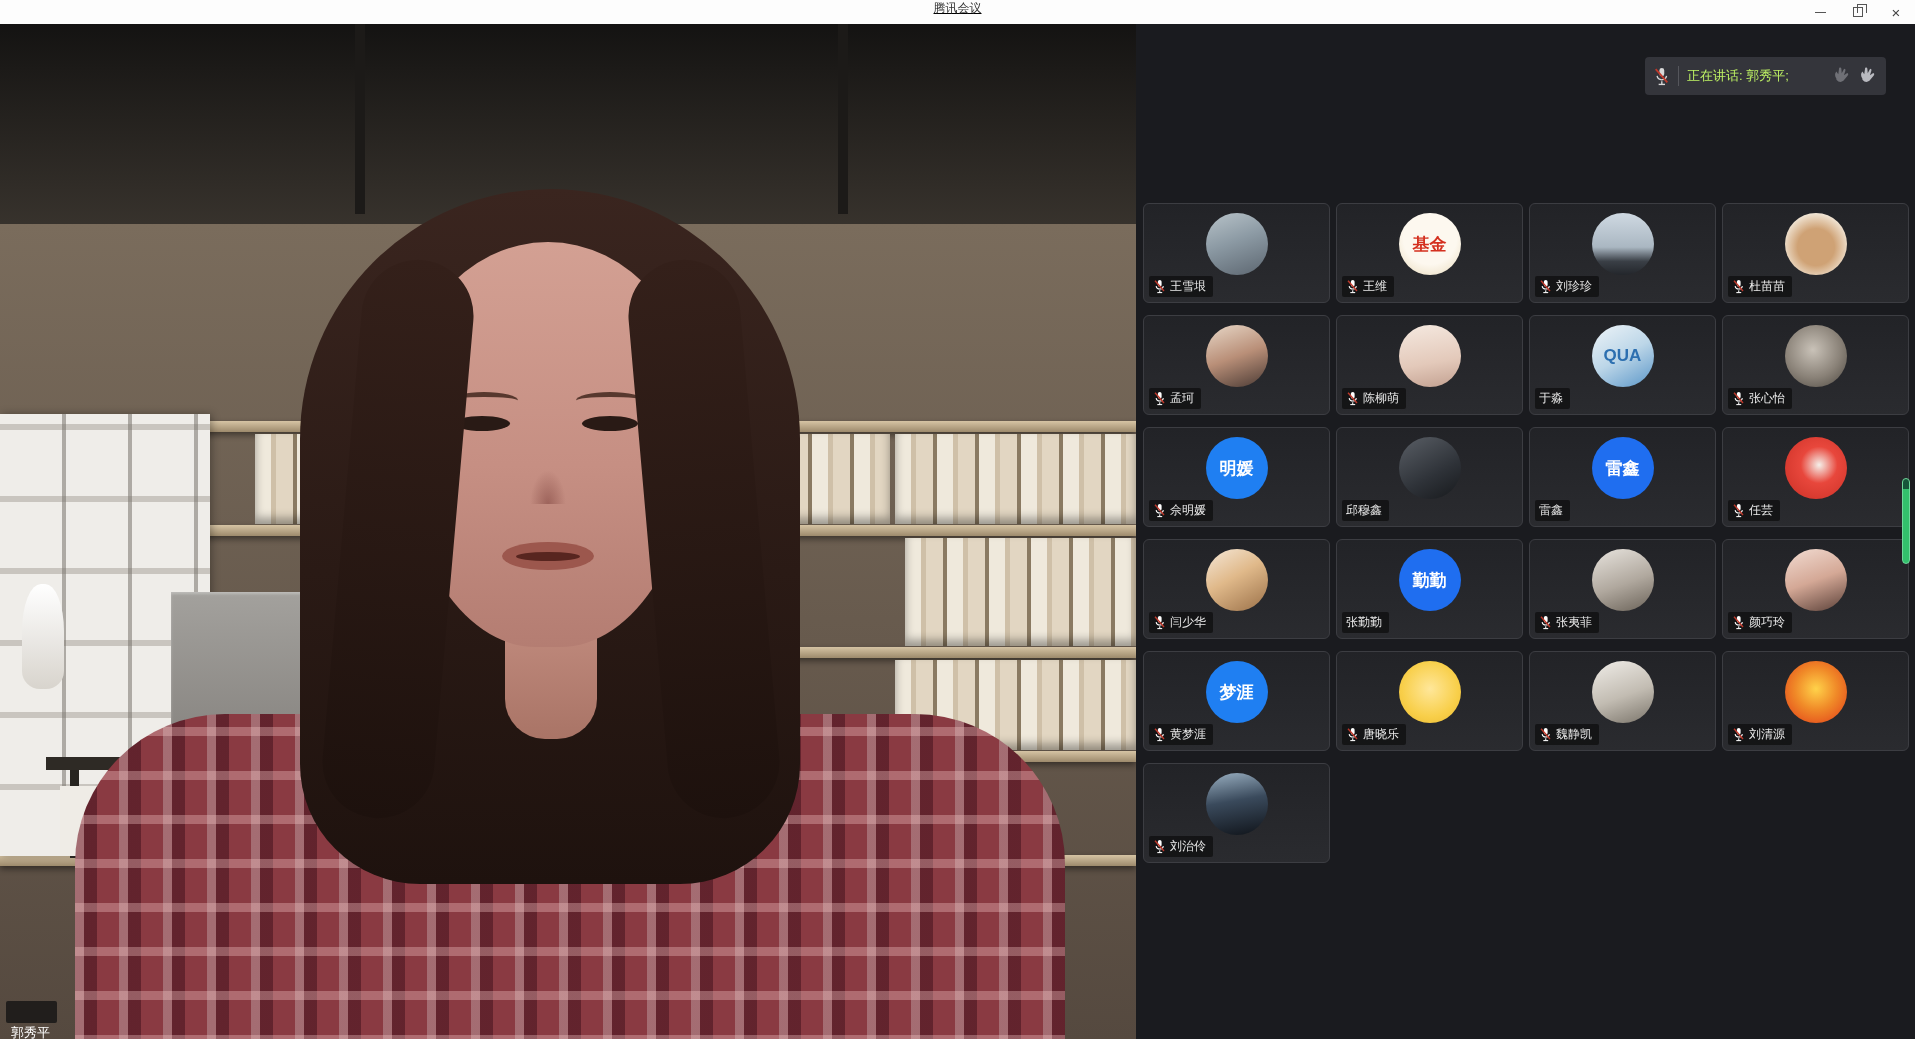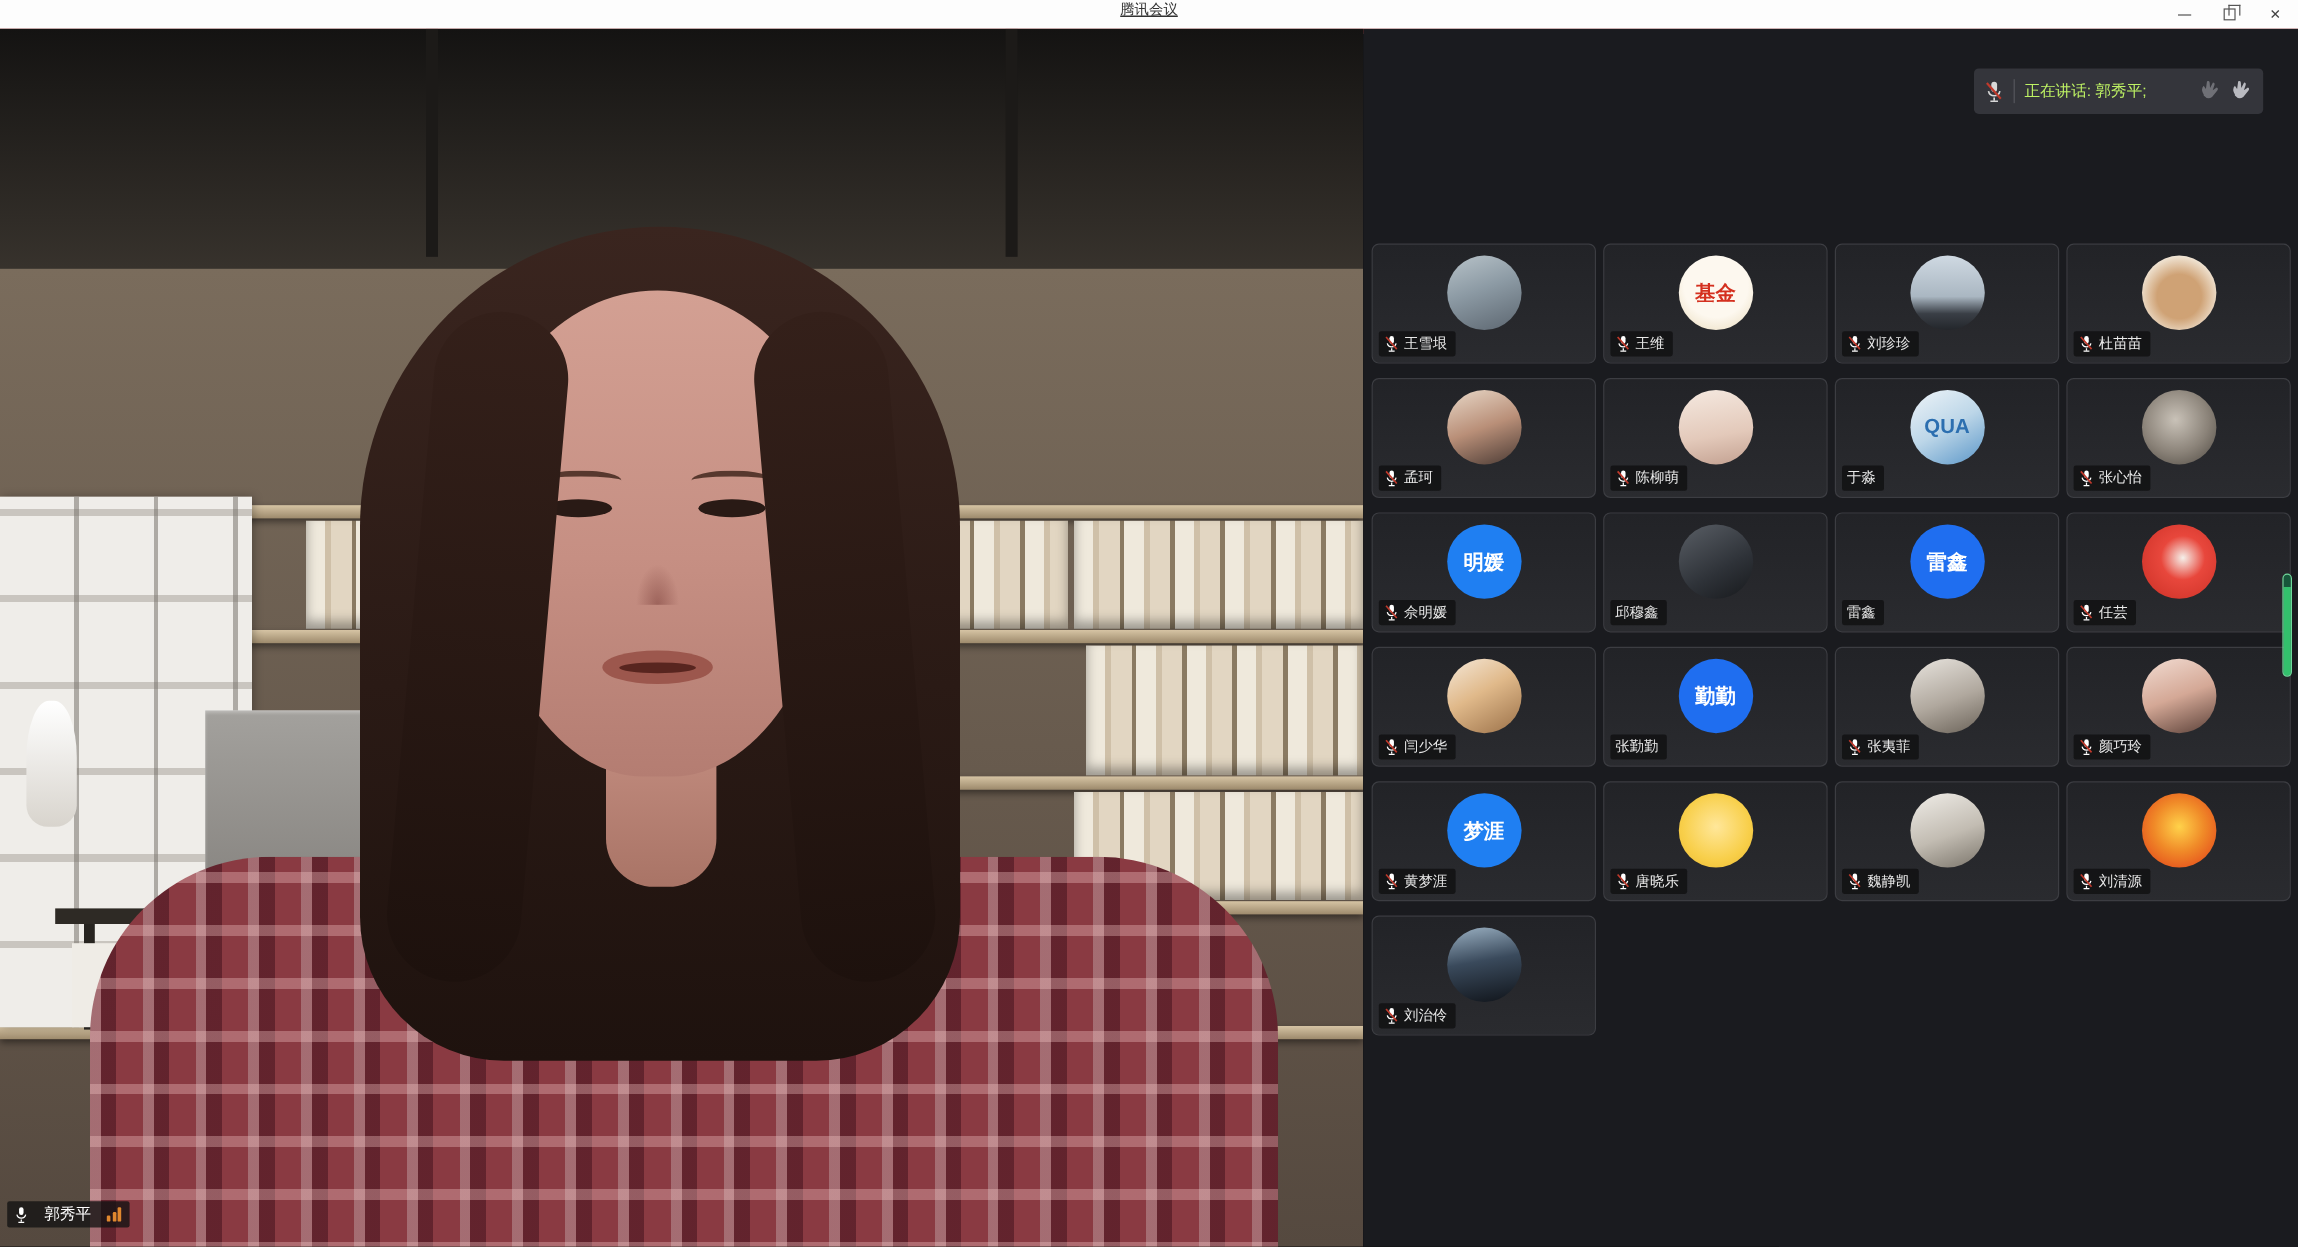--- a/index.html
+++ b/index.html
@@ -56,22 +56,22 @@
         background:linear-gradient(180deg,#d3a093 0%,#c68f83 55%,#b47d72 100%);
         border-radius:50% 50% 46% 46% / 44% 44% 56% 56%;}
   .brow{position:absolute;top:150px;width:68px;height:12px;border-top:5px solid #57382e;border-radius:50%;}
   .eye{position:absolute;top:174px;width:56px;height:15px;background:#291a15;border-radius:50%;}
   .nose{position:absolute;top:228px;left:132px;width:36px;height:34px;
         background:radial-gradient(ellipse at 50% 100%,rgba(120,60,55,.5),transparent 70%);}
   .mouth{position:absolute;top:300px;left:104px;width:92px;height:28px;background:#9c574d;border-radius:50%;}
   .mouth::after{content:'';position:absolute;left:14px;top:10px;width:64px;height:9px;background:#58251f;border-radius:50%;}
   .lock{position:absolute;width:112px;height:560px;background:linear-gradient(180deg,#34201a,#1d110d);z-index:8;border-radius:60px;}
 
-  .speaker-label{position:absolute;left:6px;bottom:16px;height:22px;z-index:9;display:flex;align-items:center;gap:13px;
-                 background:rgba(18,18,18,.78);border-radius:2px;padding:0 7px 0 5px;}
+  .speaker-label{position:absolute;left:6px;bottom:16px;height:22px;z-index:9;display:flex;align-items:center;gap:23px;
+                 background:rgba(18,18,18,.78);border-radius:2px;padding:0 7px 0 5px;flex-direction:column;}
   .speaker-label .nm{color:#fff;font-size:13px;}
   .sig{display:flex;align-items:flex-end;gap:1.5px;height:12px;}
   .sig span{width:3px;background:#e0872e;display:block;border-radius:1px;}
 
   
   .panel{position:absolute;left:1136px;top:24px;width:779px;height:1015px;background:#1a1b1f;overflow:hidden;}
 
   .speak-banner{position:absolute;left:509px;top:33px;width:241px;height:38px;background:#34353b;
                 border-radius:4px;display:flex;align-items:center;padding:0 8px;box-sizing:border-box;gap:8px;}
   .speak-banner .sep{width:1px;height:20px;background:#55565c;}

